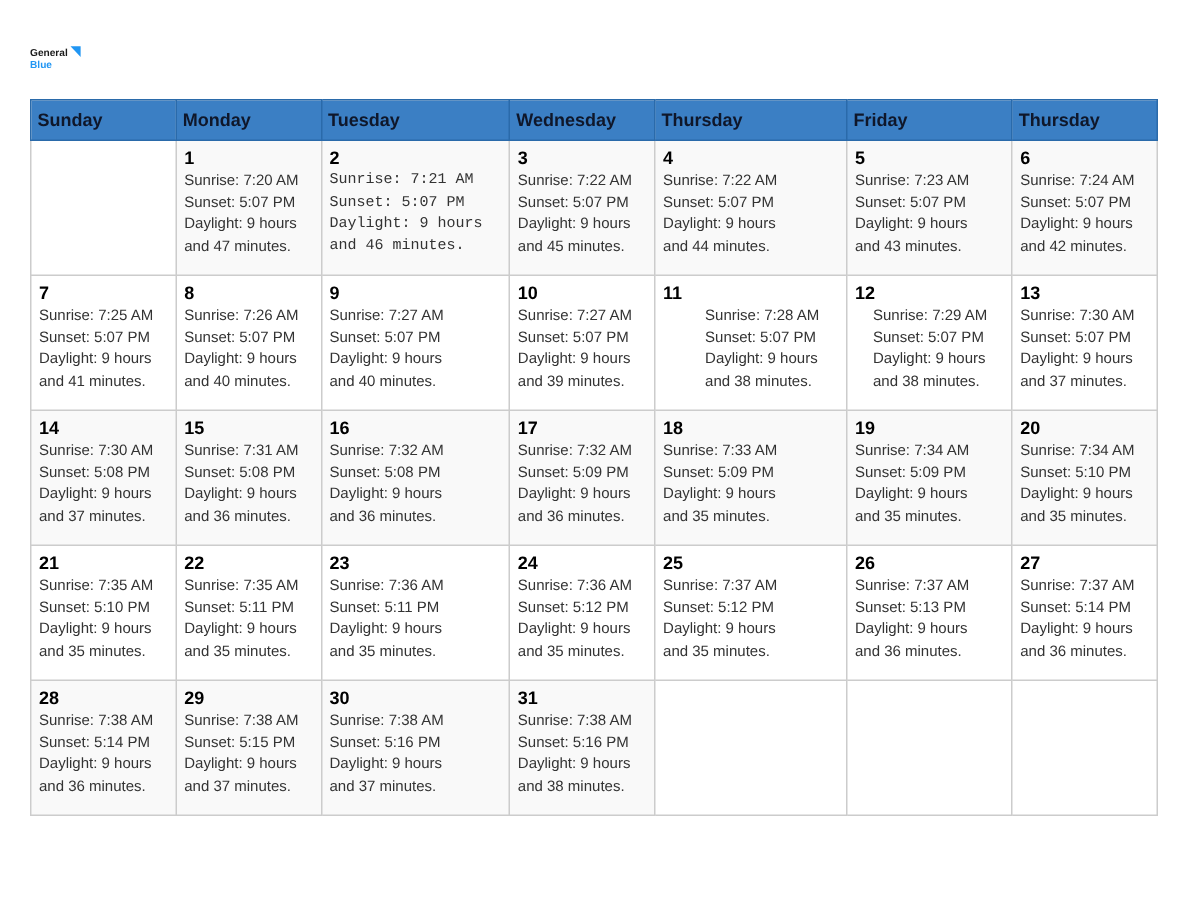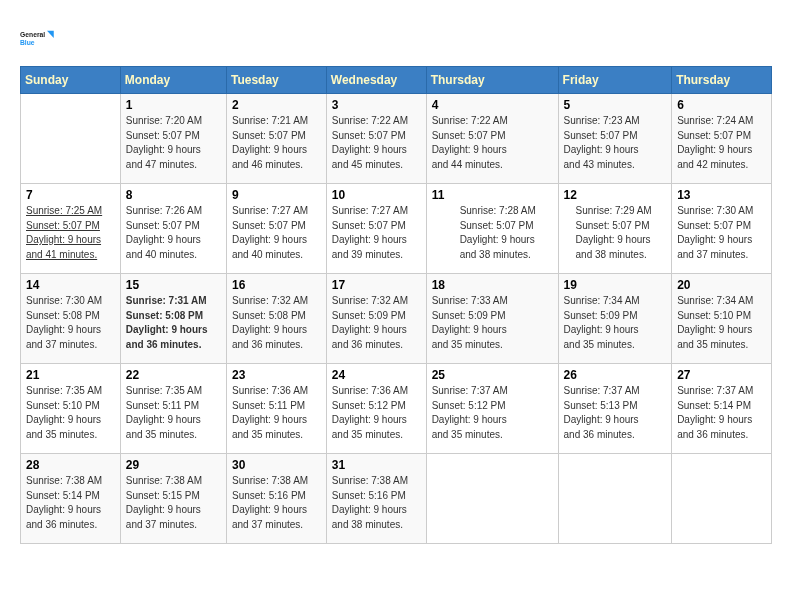--- a/index.html
+++ b/index.html
@@ -37,21 +37,21 @@
       font-size: 14px;
       color: #444;
     }
     table {
       width: 100%;
       border-collapse: collapse;
       font-size: 11px;
     }
     thead tr th {
       background-color: #3b7fc4;
-      color: #fef9c3;
+      color: #0f172a;
       padding: 6px 4px;
       text-align: left;
       font-size: 12px;
       font-weight: bold;
       border: 1px solid #2a6aaa;
     }
     tbody tr td {
       border: 1px solid #ccc;
       vertical-align: top;
       padding: 4px 5px;
@@ -111,21 +111,21 @@
         <td class="empty-cell"></td>
         <td>
           <span class="day-num">1</span>
           <div class="day-info" style="white-space: pre-line;">Sunrise: 7:20 AM
 Sunset: 5:07 PM
 Daylight: 9 hours
 and 47 minutes.</div>
         </td>
         <td>
           <span class="day-num">2</span>
-          <div class="day-info" style="white-space: pre-line;">Sunrise: 7:21 AM
+          <div class="day-info" style="white-space: pre-line; font-family: Liberation Mono, monospace;">Sunrise: 7:21 AM
 Sunset: 5:07 PM
 Daylight: 9 hours
 and 46 minutes.</div>
         </td>
         <td>
           <span class="day-num">3</span>
           <div class="day-info" style="white-space: pre-line;">Sunrise: 7:22 AM
 Sunset: 5:07 PM
 Daylight: 9 hours
 and 45 minutes.</div>
@@ -148,21 +148,21 @@
           <span class="day-num">6</span>
           <div class="day-info" style="white-space: pre-line;">Sunrise: 7:24 AM
 Sunset: 5:07 PM
 Daylight: 9 hours
 and 42 minutes.</div>
         </td>
       </tr>
       <tr>
         <td>
           <span class="day-num">7</span>
-          <div class="day-info" style="white-space: pre-line; text-decoration: underline;">Sunrise: 7:25 AM
+          <div class="day-info" style="white-space: pre-line;">Sunrise: 7:25 AM
 Sunset: 5:07 PM
 Daylight: 9 hours
 and 41 minutes.</div>
         </td>
         <td>
           <span class="day-num">8</span>
           <div class="day-info" style="white-space: pre-line;">Sunrise: 7:26 AM
 Sunset: 5:07 PM
 Daylight: 9 hours
 and 40 minutes.</div>
@@ -206,21 +206,21 @@
       <tr>
         <td>
           <span class="day-num">14</span>
           <div class="day-info" style="white-space: pre-line;">Sunrise: 7:30 AM
 Sunset: 5:08 PM
 Daylight: 9 hours
 and 37 minutes.</div>
         </td>
         <td>
           <span class="day-num">15</span>
-          <div class="day-info" style="white-space: pre-line; font-weight: bold;">Sunrise: 7:31 AM
+          <div class="day-info" style="white-space: pre-line;">Sunrise: 7:31 AM
 Sunset: 5:08 PM
 Daylight: 9 hours
 and 36 minutes.</div>
         </td>
         <td>
           <span class="day-num">16</span>
           <div class="day-info" style="white-space: pre-line;">Sunrise: 7:32 AM
 Sunset: 5:08 PM
 Daylight: 9 hours
 and 36 minutes.</div>

